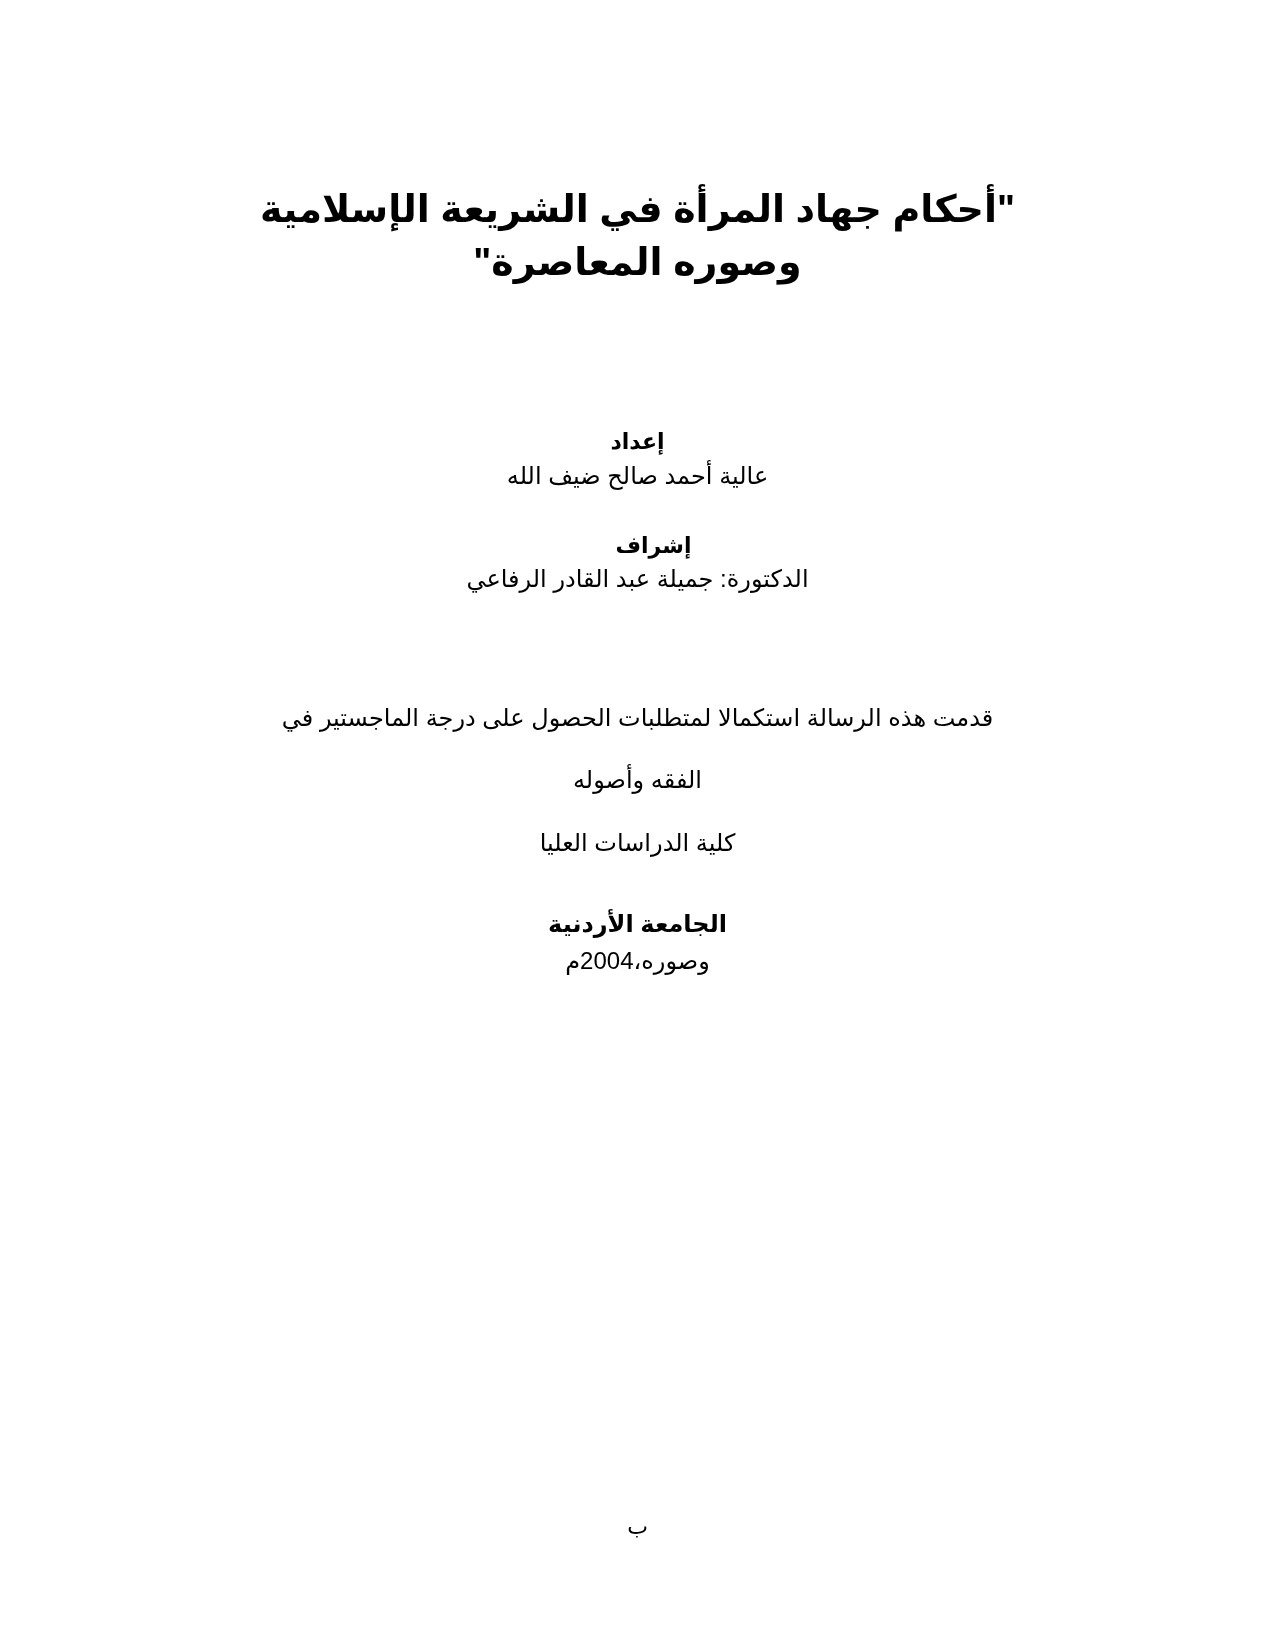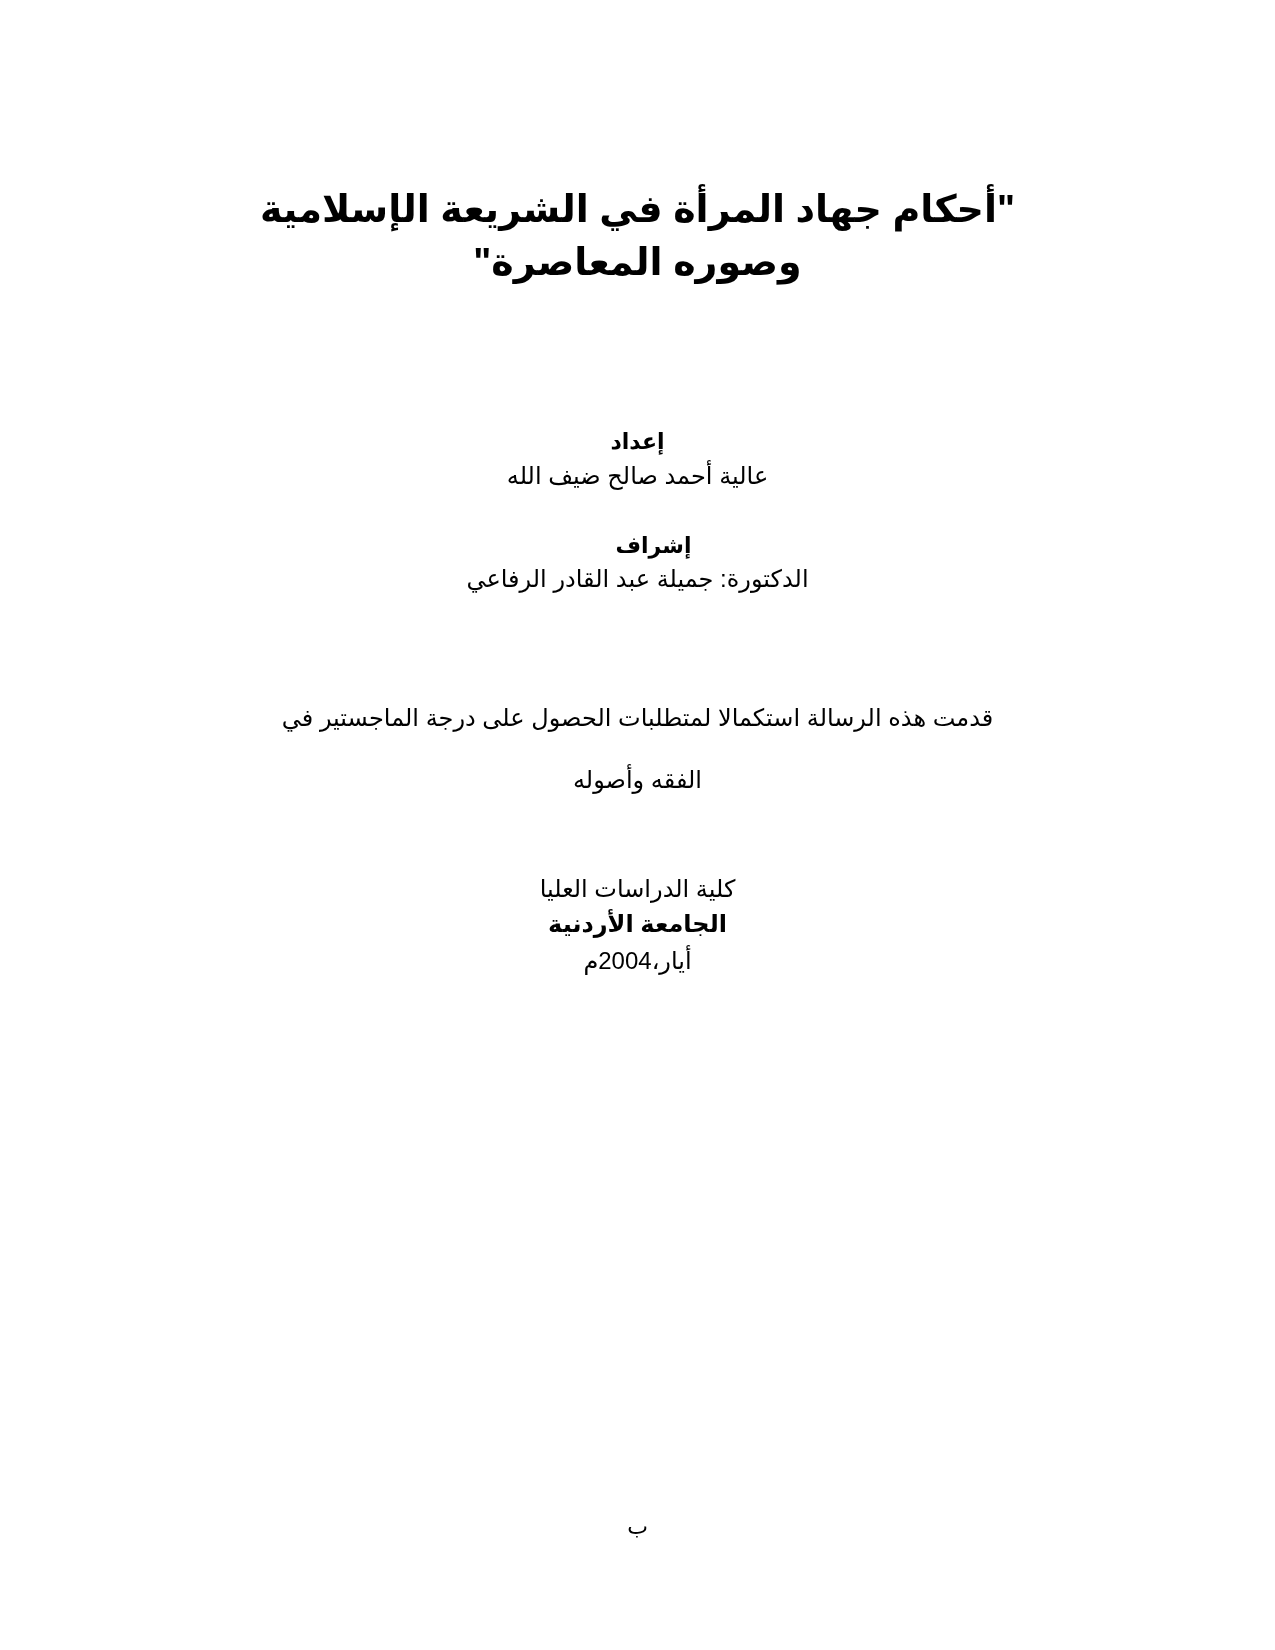--- a/index.html
+++ b/index.html
@@ -58,19 +58,19 @@
 
   <div class="line label-bold" style="top:431px;">إعداد</div>
   <div class="line body-text" style="top:464px;">عالية أحمد صالح ضيف الله</div>
 
   <div class="line label-bold" style="top:535px;padding-left:16px;">إشراف</div>
   <div class="line body-text" style="top:567px;">الدكتورة: جميلة عبد القادر الرفاعي</div>
 
   <div class="line body-text" style="top:706px;">قدمت هذه الرسالة استكمالا لمتطلبات الحصول على درجة الماجستير في</div>
   <div class="line body-text" style="top:768px;">الفقه وأصوله</div>
 
-  <div class="line body-text" style="top:877px;">كلية الدراسات العليا</div>
+  <div class="line body-text" style="top:831px;">كلية الدراسات العليا</div>
   <div class="line body-text" style="top:912px;font-weight:bold;">الجامعة الأردنية</div>
-  <div class="line body-text" style="top:949px;">أيار،2004م</div>
+  <div class="line body-text" style="top:949px;">وصوره،2004م</div>
 
   <div class="line page-num" style="top:1516px;">ب</div>
 
 </div>
 
 </body></html>

